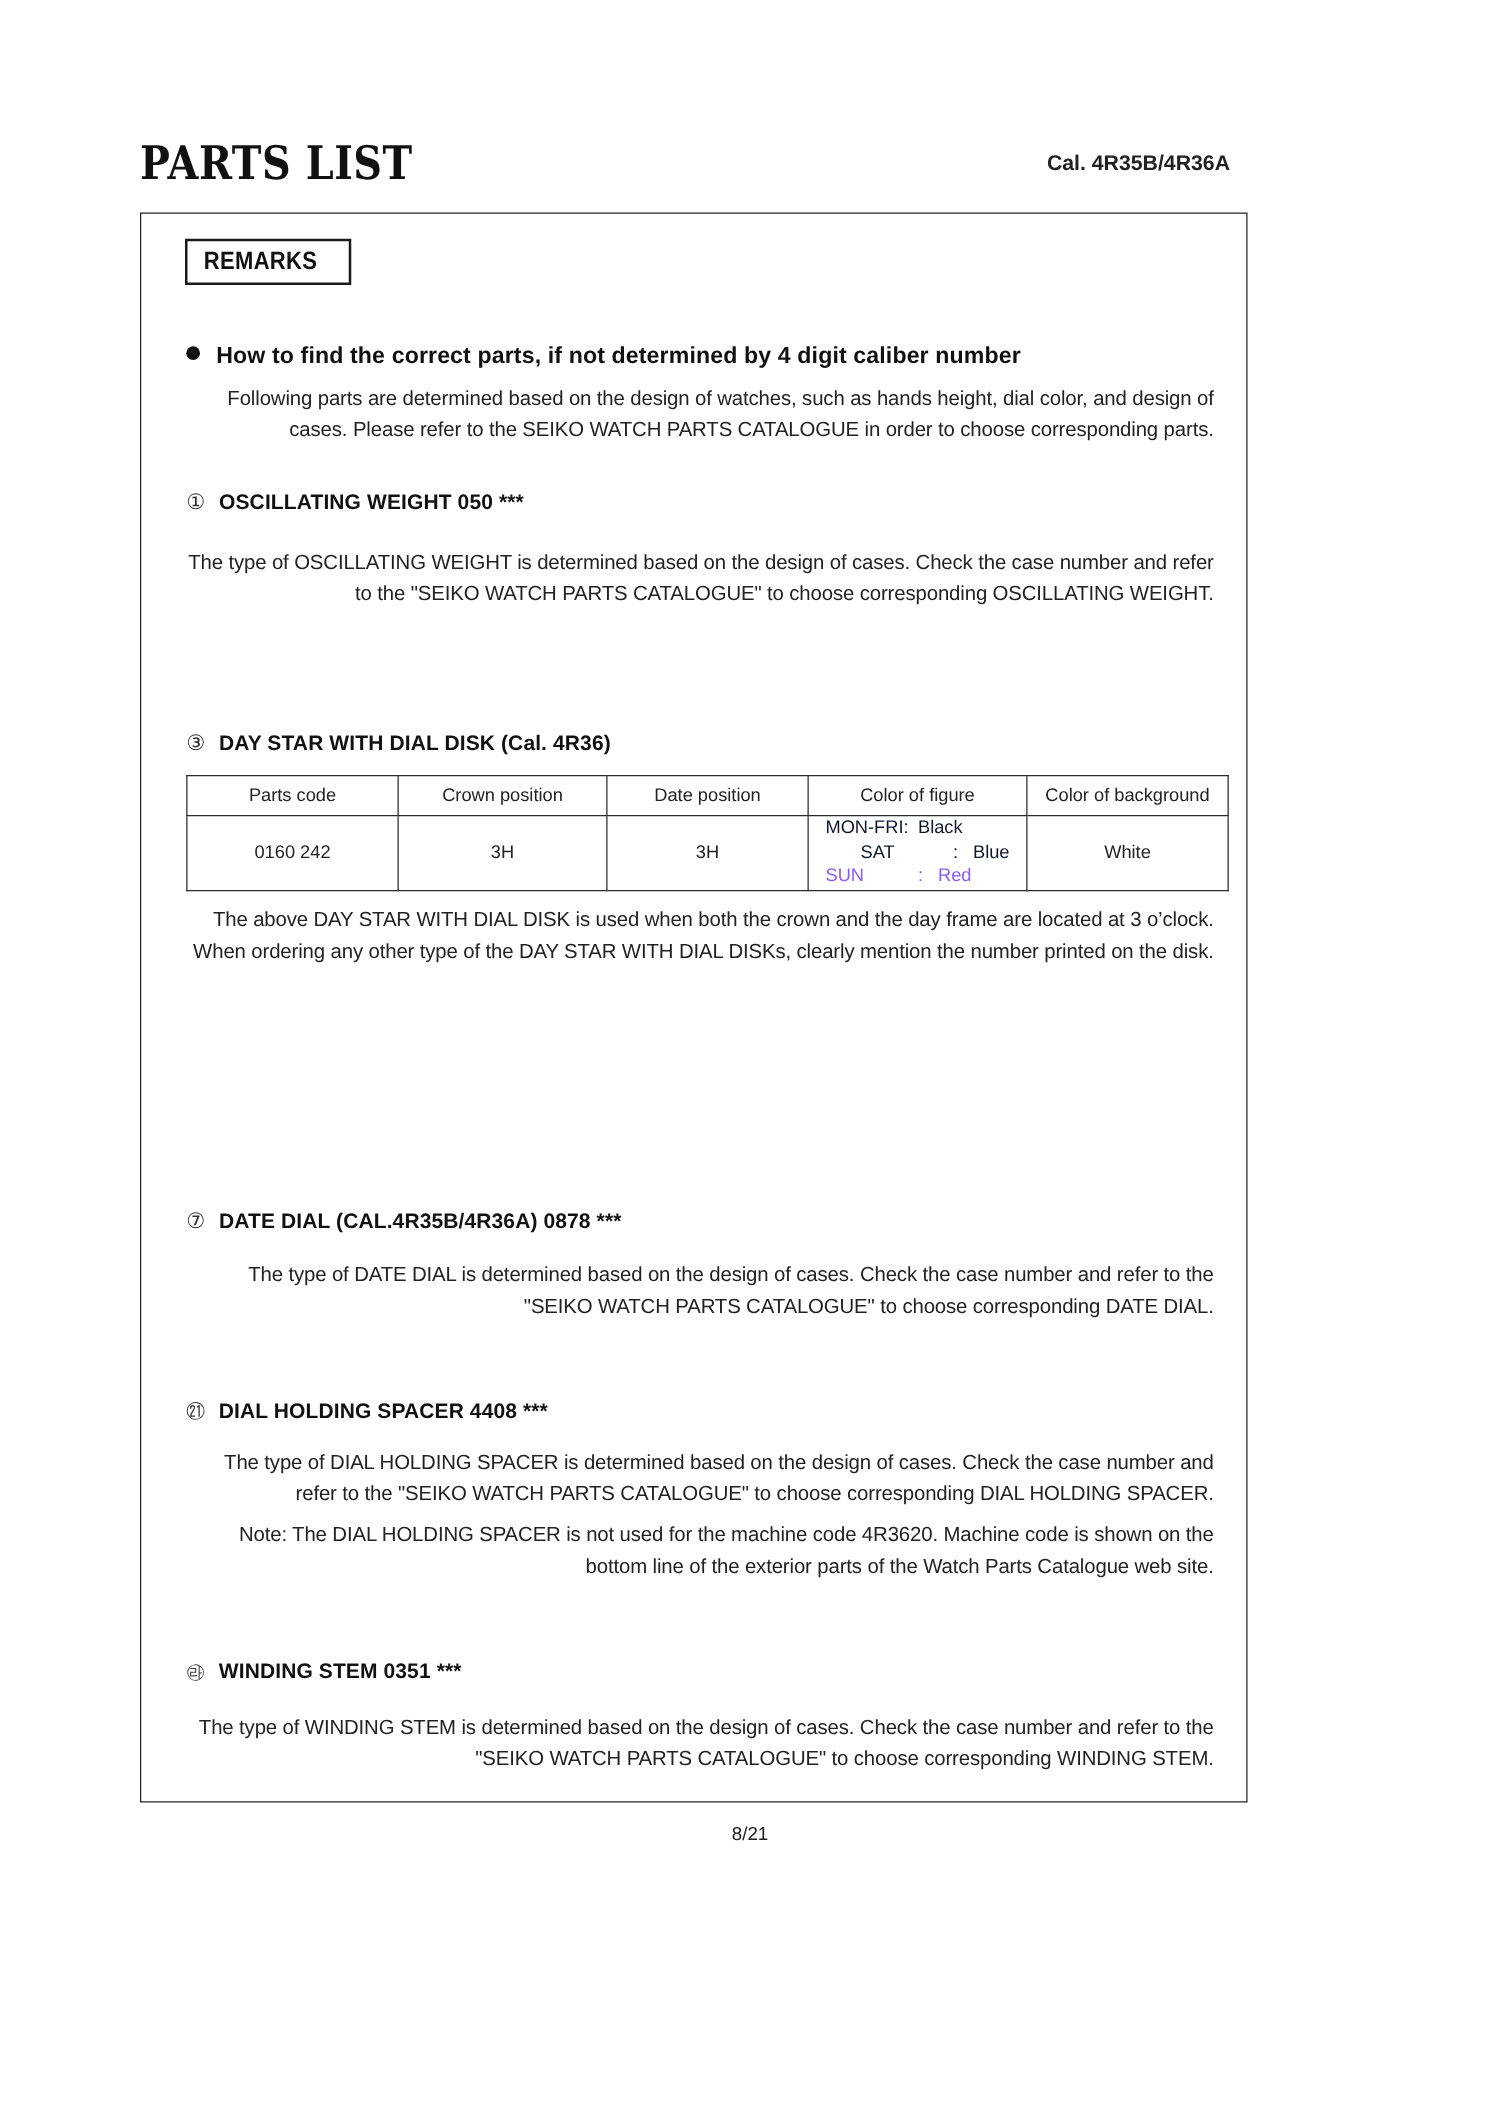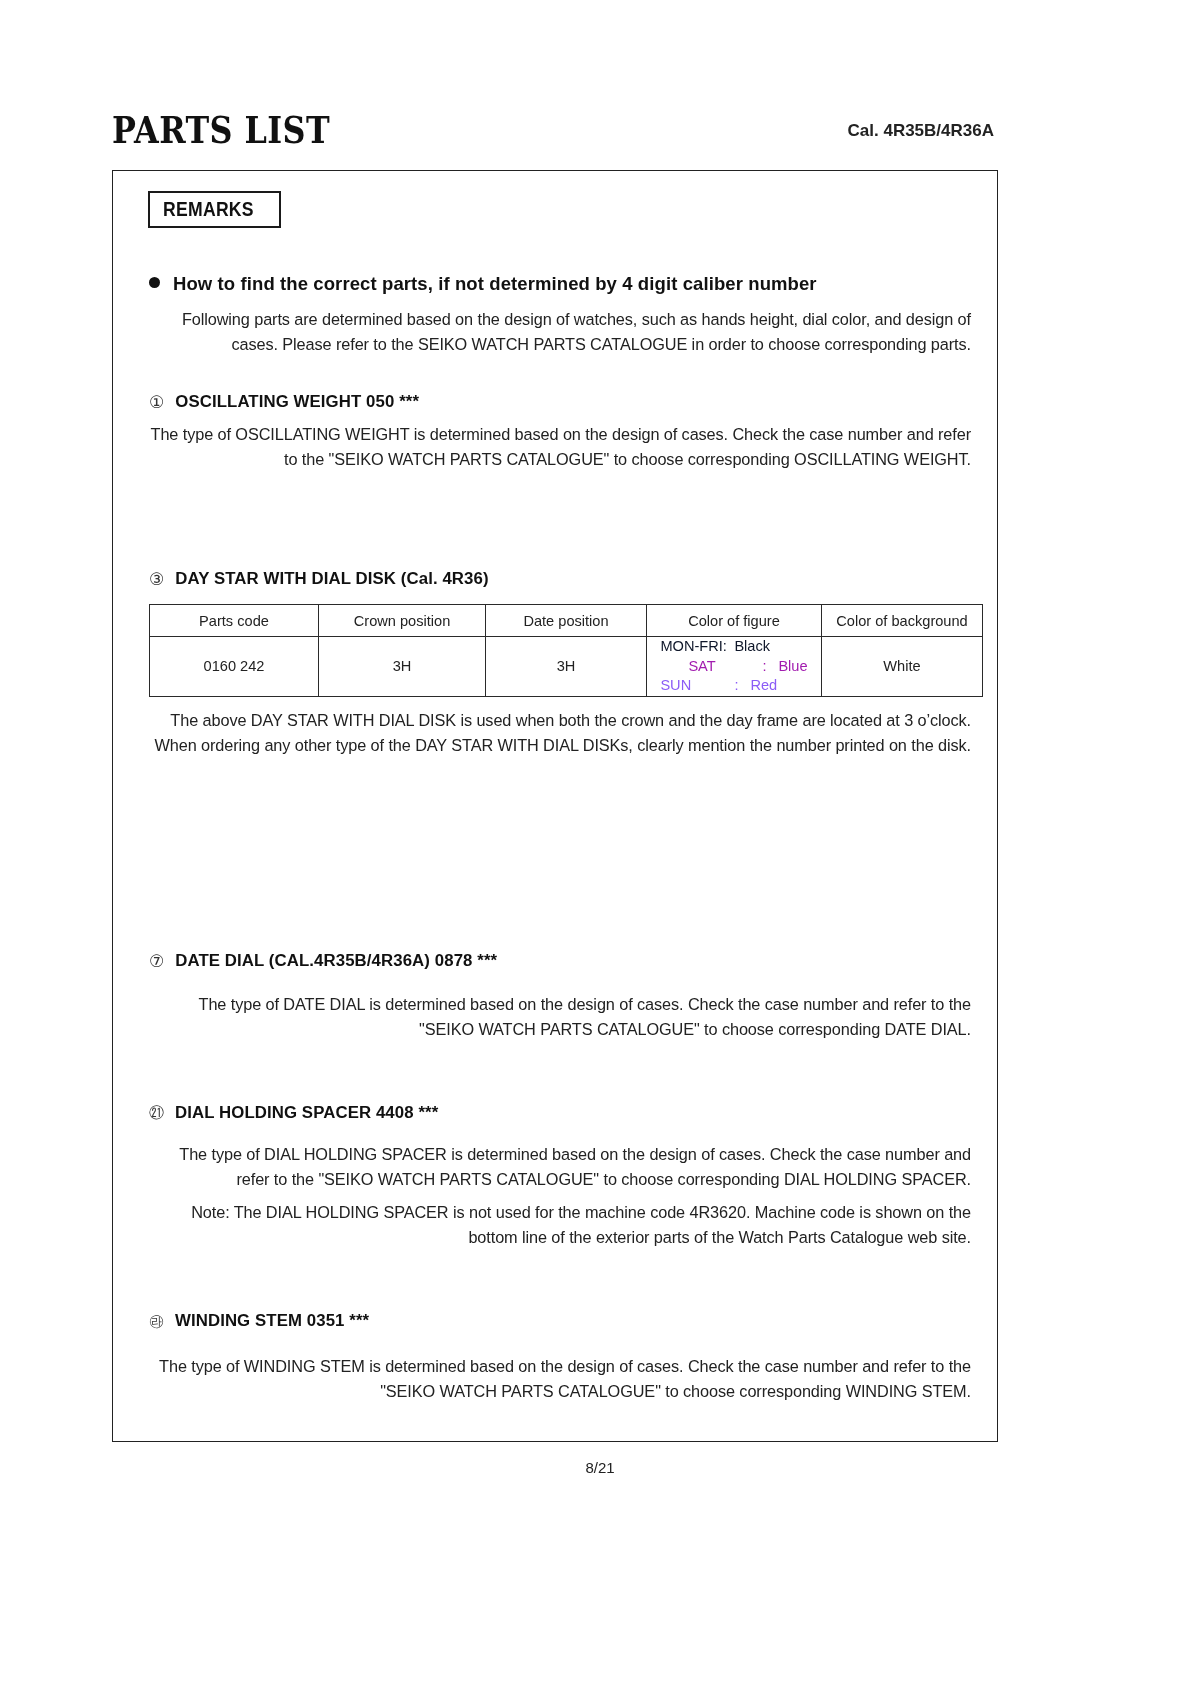--- a/index.html
+++ b/index.html
@@ -39,21 +39,21 @@
     font-size: 37px;
     letter-spacing: 0.5px;
     line-height: 44px;
     color: #111;
     transform: scaleX(0.86);
     transform-origin: left center;
     white-space: nowrap;
   }
   .caliber {
     position: absolute;
-    right: 6px;
+    right: 16px;
     top: 12px;
     font-family: "Liberation Sans", sans-serif;
     font-weight: bold;
     font-size: 17px;
     line-height: 22px;
     color: #222;
     white-space: nowrap;
   }
 
   
@@ -125,21 +125,21 @@
   .para {
     margin: 11px 0 0 8px;
     font-family: "Liberation Sans", sans-serif;
     font-size: 16.3px;
     line-height: 25px;
     color: #222;
     max-width: 840px;
     letter-spacing: -0.1px;
     text-align: right;
   }
-  .para.tight { margin-top: 9px; }
+  .para.tight { margin-top: 25px; }
 
   
   .sec-heading {
     margin: 0 0 0 8px;
     display: flex;
     align-items: center;
     gap: 11px;
     white-space: nowrap;
   }
   .circled {
@@ -201,21 +201,21 @@
     font-size: 14.6px;
     line-height: 19.5px;
   }
   .fc-row {
     display: flex;
     white-space: nowrap;
   }
   .fc-day { display: inline-block; width: 74px; }
   .fc-sep { display: inline-block; width: 16px; }
   .fc-black { color: #0f172a; }
-  .fc-blue  { color: #a21caf; margin-left: 28px; }
+  .fc-blue  { color: #0f172a; margin-left: 28px; }
   .fc-red   { color: #8b5cf6; }
 
   
   .footer {
     position: absolute;
     left: 0;
     top: 1458px;
     width: 1200px;
     text-align: center;
     font-family: "Liberation Sans", sans-serif;

